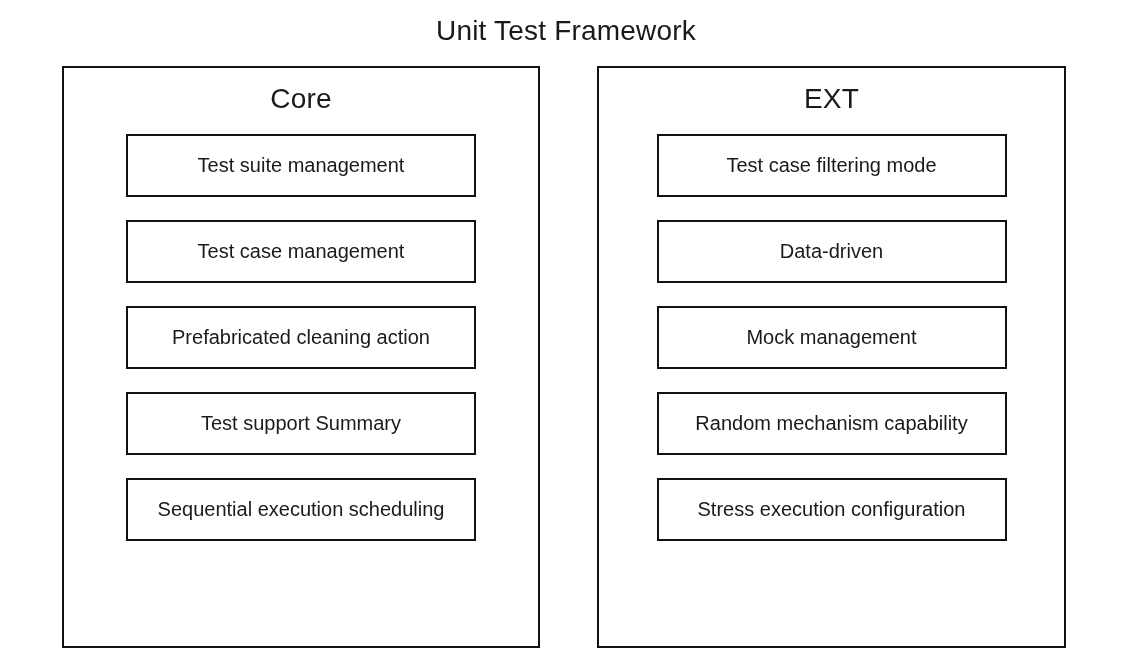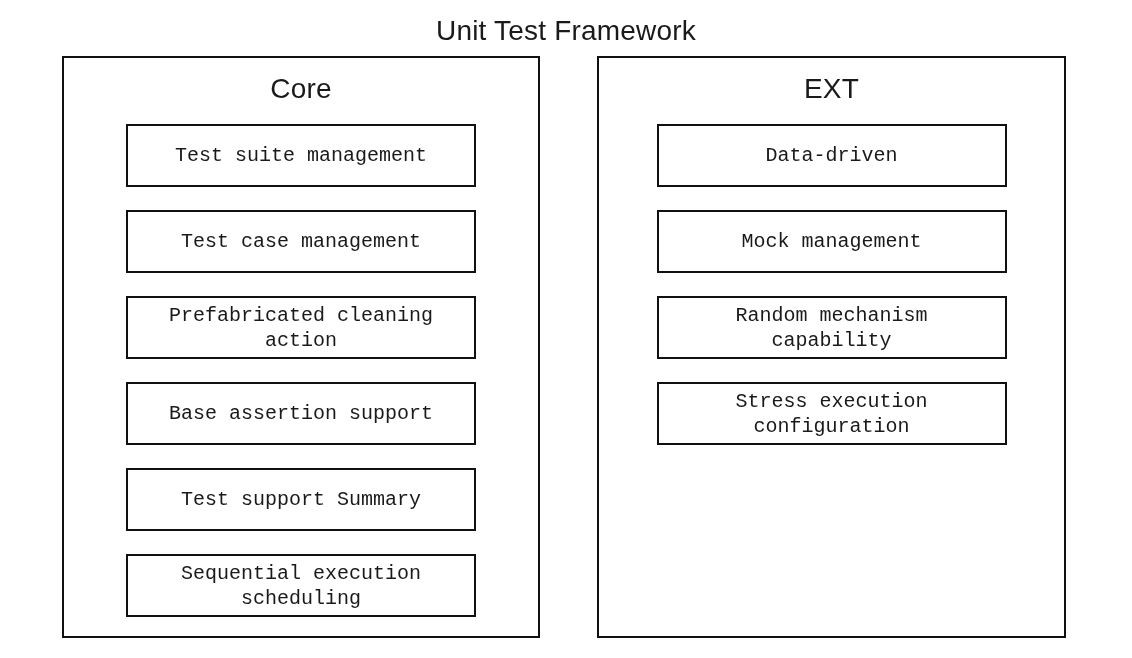--- a/index.html
+++ b/index.html
@@ -22,21 +22,21 @@
     top: 15px;
     left: 0;
     width: 100%;
     text-align: center;
     font-size: 28px;
     font-weight: 400;
     letter-spacing: 0.2px;
   }
   .panel {
     position: absolute;
-    top: 56px;
+    top: 66px;
     height: 582px;
     box-sizing: border-box;
     border: 2px solid var(--border, #111111);
     background: var(--bg, #ffffff);
   }
   .panel-core { left: 62px;  width: 478px; }
   .panel-ext  { left: 597px; width: 469px; }
   .panel-header {
     position: absolute;
     top: 15px;
@@ -62,45 +62,44 @@
     height: 63px;
     border: 2px solid var(--border, #111111);
     background: var(--bg, #ffffff);
     display: flex;
     align-items: center;
     justify-content: center;
     text-align: center;
     font-size: 20px;
     line-height: 1.25;
     padding: 0 12px;
-    font-family: Liberation Mono, monospace;
   }
 </style>
 </head>
 <body>
 
 <div class="canvas" style="--bg: #ffffff; --border: #111111; --text: #1a1a1a;">
 
   <div class="diagram-title">Unit Test Framework</div>
 
   <div class="panel panel-core">
     <div class="panel-header">Core</div>
     <div class="items">
       <div class="item">Test suite management</div>
       <div class="item">Test case management</div>
       <div class="item">Prefabricated cleaning action</div>
-      <div class="item">Base assertion support</div>
       <div class="item">Test support Summary</div>
       <div class="item">Sequential execution scheduling</div>
     </div>
   </div>
 
   <div class="panel panel-ext">
     <div class="panel-header">EXT</div>
     <div class="items">
+      <div class="item">Test case filtering mode</div>
       <div class="item">Data-driven</div>
       <div class="item">Mock management</div>
       <div class="item">Random mechanism capability</div>
       <div class="item">Stress execution configuration</div>
     </div>
   </div>
 
 </div>
 
 </body></html>

